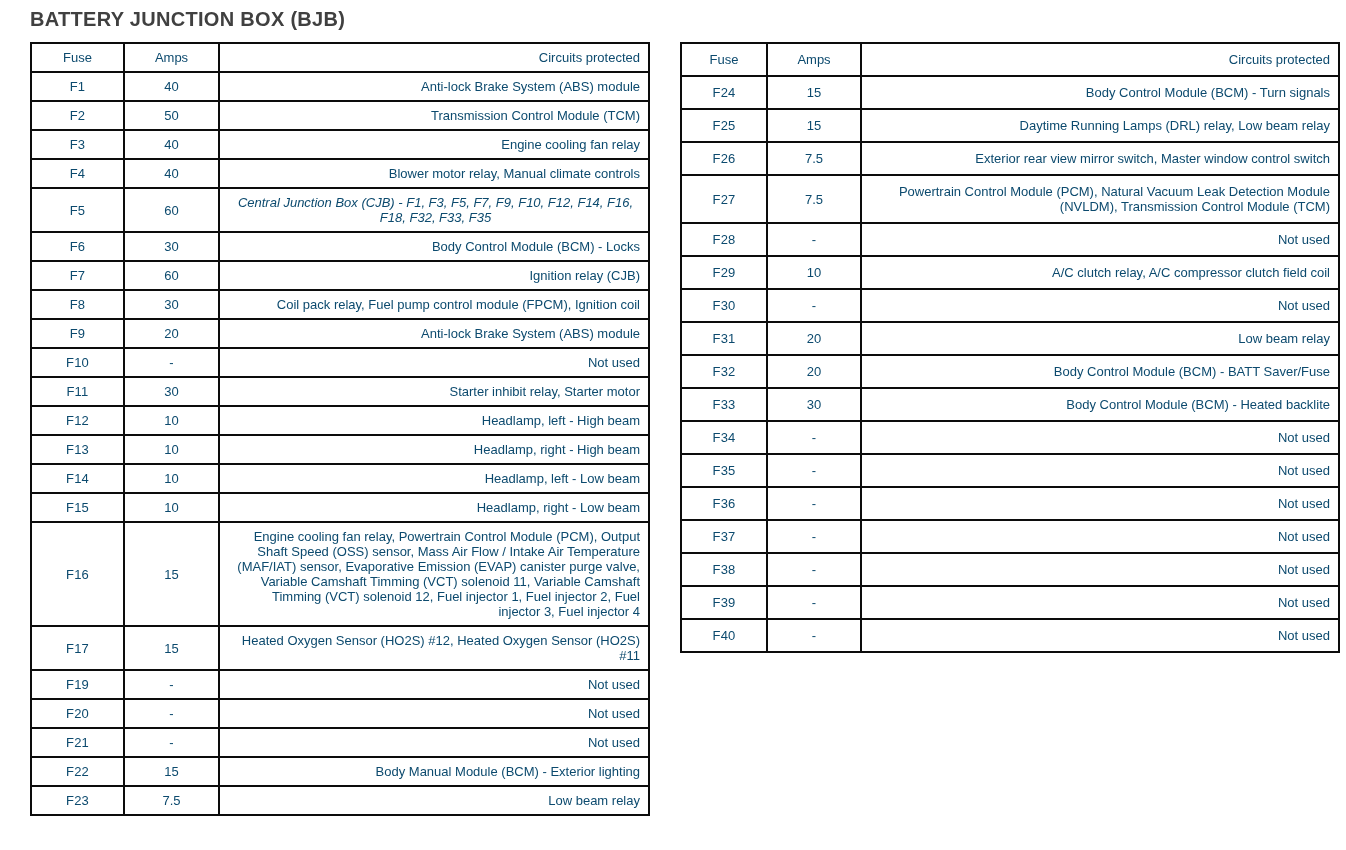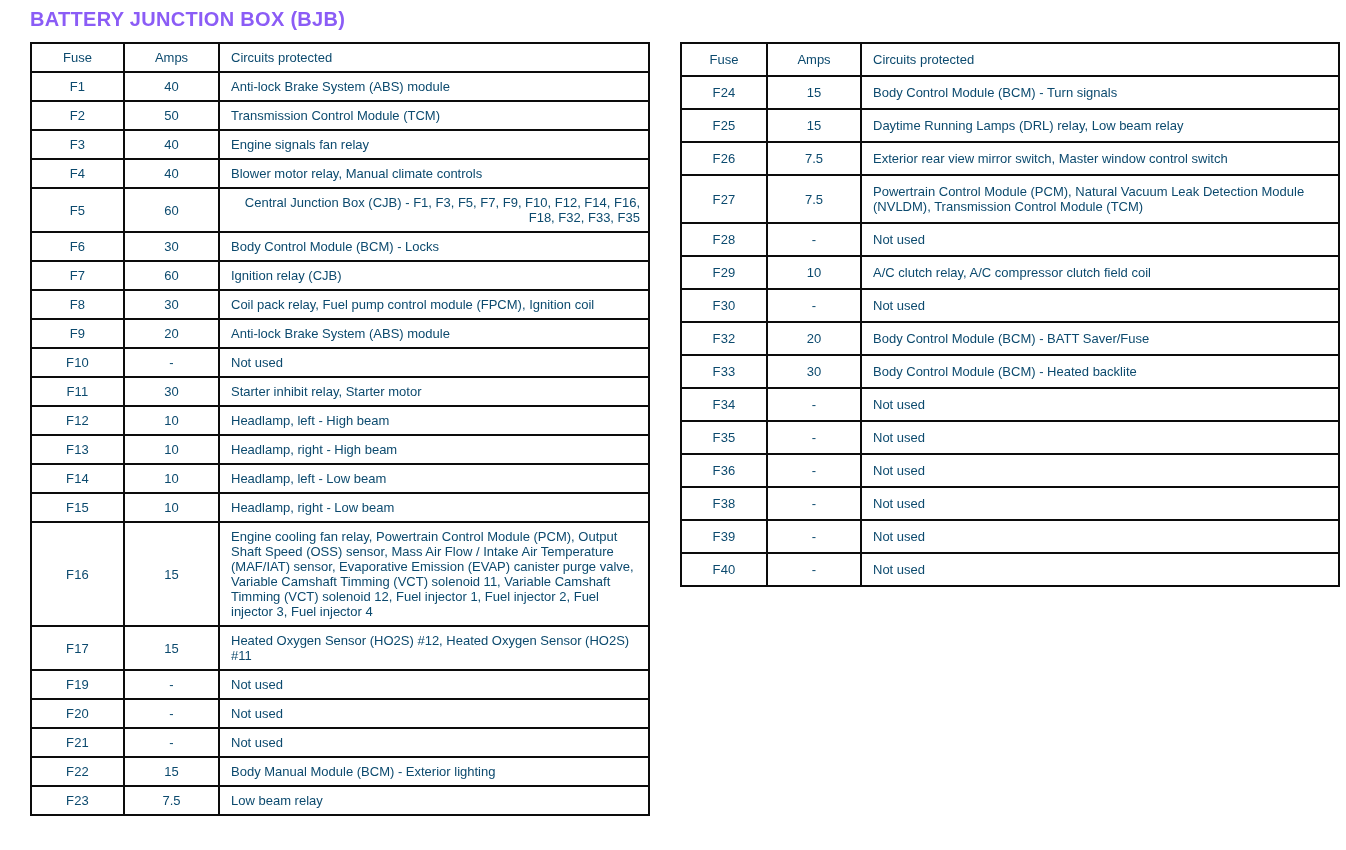--- a/index.html
+++ b/index.html
@@ -13,21 +13,21 @@
     color: #111111;
   }
   .page {
     padding: 6px 0 0 30px;
     width: 1346px;
   }
   .doc-title {
     font-size: 20px;
     font-weight: 700;
     letter-spacing: 0.3px;
-    color: #8b5cf6;
+    color: #404040;
     margin: 2px 0 11px 0;
   }
   .tables-wrap {
     display: flex;
     align-items: flex-start;
     gap: 30px;
   }
   table.fuse-table {
     border-collapse: collapse;
     border: 2px solid #0c0c0c;
@@ -48,23 +48,23 @@
   table.left-table .col-fuse { width: 93px; }
   table.left-table .col-amps { width: 95px; }
   
   table.right-table { width: 660px; }
   table.right-table .col-fuse { width: 86px; }
   table.right-table .col-amps { width: 94px; }
   table.right-table th,
   table.right-table td { padding: 8px 8px; }
 
   .col-fuse, .col-amps { text-align: center; }
-  .col-circuits { text-align: left; padding-left: 11px !important; }
+  .col-circuits { text-align: right; padding-left: 11px !important; }
   td.col-fuse { font-weight: 600; letter-spacing: 0.2px; margin-left: 38px; }
-  td.center-text { text-align: right; }
+  td.center-text { text-align: center; font-style: italic; }
   th { white-space: nowrap; }
 </style>
 </head>
 <body>
 
 <div class="page">
   <h1 class="doc-title">BATTERY JUNCTION BOX (BJB)</h1>
   <div class="tables-wrap">
     <table class="fuse-table left-table">
       <thead>
@@ -81,21 +81,21 @@
             <td class="col-circuits">Anti-lock Brake System (ABS) module</td>
           </tr>
           <tr>
             <td class="col-fuse">F2</td>
             <td class="col-amps">50</td>
             <td class="col-circuits">Transmission Control Module (TCM)</td>
           </tr>
           <tr>
             <td class="col-fuse">F3</td>
             <td class="col-amps">40</td>
-            <td class="col-circuits">Engine signals fan relay</td>
+            <td class="col-circuits">Engine cooling fan relay</td>
           </tr>
           <tr>
             <td class="col-fuse">F4</td>
             <td class="col-amps">40</td>
             <td class="col-circuits">Blower motor relay, Manual climate controls</td>
           </tr>
           <tr>
             <td class="col-fuse">F5</td>
             <td class="col-amps">60</td>
             <td class="col-circuits center-text">Central Junction Box (CJB) - F1, F3, F5, F7, F9, F10, F12, F14, F16, F18, F32, F33, F35</td>
@@ -225,20 +225,25 @@
             <td class="col-fuse">F29</td>
             <td class="col-amps">10</td>
             <td class="col-circuits">A/C clutch relay, A/C compressor clutch field coil</td>
           </tr>
           <tr>
             <td class="col-fuse">F30</td>
             <td class="col-amps">-</td>
             <td class="col-circuits">Not used</td>
           </tr>
           <tr>
+            <td class="col-fuse">F31</td>
+            <td class="col-amps">20</td>
+            <td class="col-circuits">Low beam relay</td>
+          </tr>
+          <tr>
             <td class="col-fuse">F32</td>
             <td class="col-amps">20</td>
             <td class="col-circuits">Body Control Module (BCM) - BATT Saver/Fuse</td>
           </tr>
           <tr>
             <td class="col-fuse">F33</td>
             <td class="col-amps">30</td>
             <td class="col-circuits">Body Control Module (BCM) - Heated backlite</td>
           </tr>
           <tr>
@@ -246,20 +251,25 @@
             <td class="col-amps">-</td>
             <td class="col-circuits">Not used</td>
           </tr>
           <tr>
             <td class="col-fuse">F35</td>
             <td class="col-amps">-</td>
             <td class="col-circuits">Not used</td>
           </tr>
           <tr>
             <td class="col-fuse">F36</td>
+            <td class="col-amps">-</td>
+            <td class="col-circuits">Not used</td>
+          </tr>
+          <tr>
+            <td class="col-fuse">F37</td>
             <td class="col-amps">-</td>
             <td class="col-circuits">Not used</td>
           </tr>
           <tr>
             <td class="col-fuse">F38</td>
             <td class="col-amps">-</td>
             <td class="col-circuits">Not used</td>
           </tr>
           <tr>
             <td class="col-fuse">F39</td>

